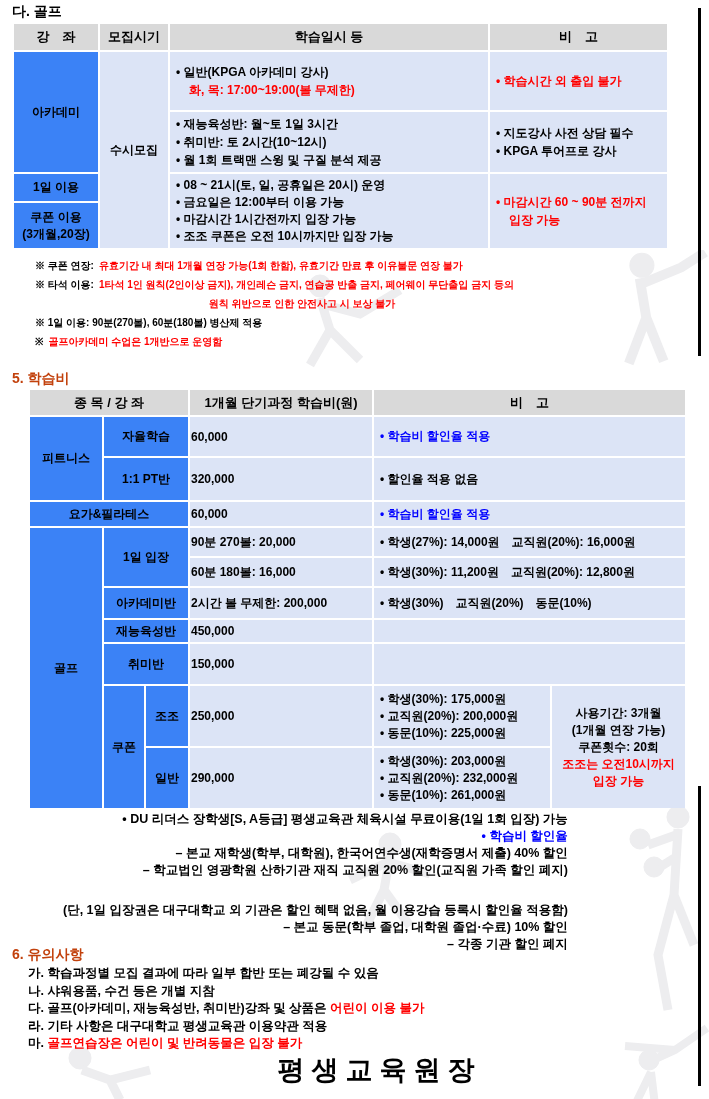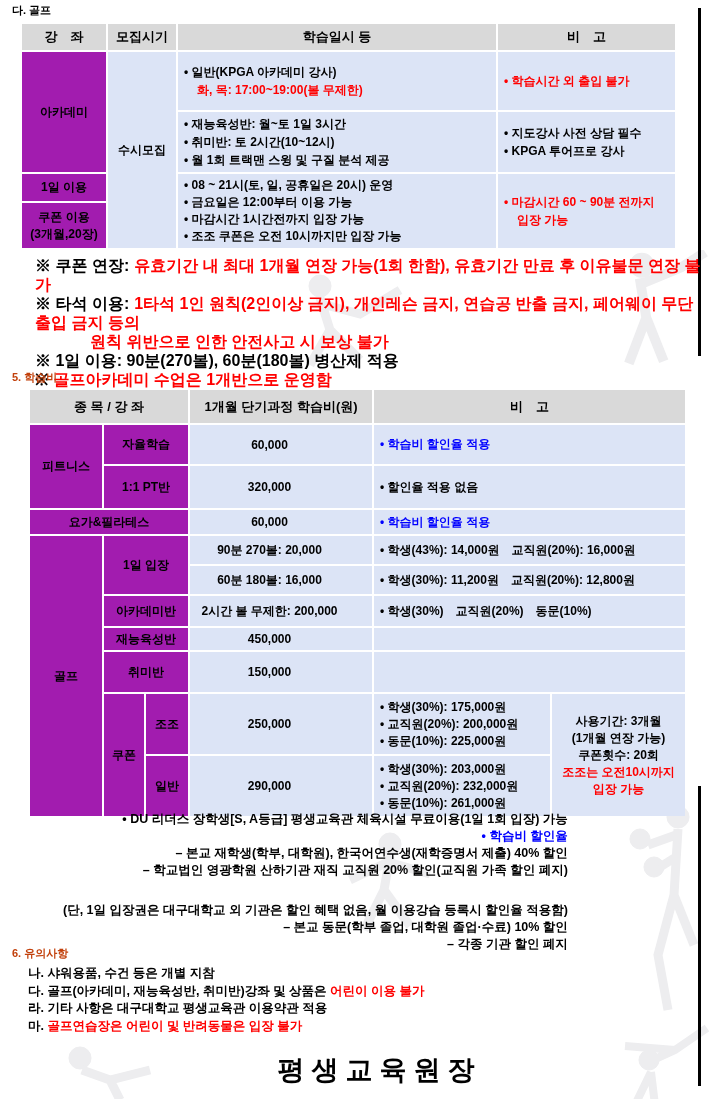--- a/index.html
+++ b/index.html
@@ -2,35 +2,35 @@
 <html><head>
 <meta charset="utf-8">
 <style>
   html,body{margin:0;padding:0;background:#fff;}
   .page{position:relative;width:709px;height:1099px;background:#fff;overflow:hidden;
         font-family:"Liberation Sans",sans-serif;font-weight:700;color:#000;}
   .abs{position:absolute;}
   .red{color:#ff0000;}
   .blue{color:#0000ff;}
   .green{color:#c2410c;}
-  h2{margin:0;font-size:11px;}
+  h2{margin:0;font-size:14px;}
   
   table{border-collapse:separate;border-spacing:2px;table-layout:fixed;}
   th{background:#d9d9d9;font-size:13px;font-weight:700;text-align:center;vertical-align:middle;}
   td{font-size:12px;vertical-align:middle;}
-  .lav{background:#a21caf;text-align:center;}
+  .lav{background:#3b82f6;text-align:center;}
   .blu{background:#dce4f6;}
   .pad{padding:3px 6px;text-align:left;vertical-align:middle;}
-  .fee{text-align:center;padding-right:24px;}
+  .fee{text-align:left;padding-right:24px;}
   .ctr{text-align:center;}
   .ln{line-height:18px;white-space:nowrap;}
   .ln2{line-height:17px;white-space:nowrap;}
   .ind{padding-left:13px;}
   
-  .notes{font-size:16px;line-height:19px;}
+  .notes{font-size:10px;line-height:19px;}
   .notes .lbl{margin-right:5px;}
   
   .benefits{font-size:12.5px;line-height:17px;}
   .benefits .sub{padding-left:17px;}
   .benefits .sub2{padding-left:25px;margin-top:23px;}
   
   .cautions{font-size:12.5px;line-height:17.5px;}
   .footer{font-size:27px;letter-spacing:7px;text-align:center;width:709px;padding-left:50px;box-sizing:border-box;}
   .vline{position:absolute;left:698px;width:3px;background:#000;}
   .bgfig{position:absolute;z-index:0;}
@@ -81,21 +81,21 @@
       </svg>
   </div>
 
   <div class="vline" style="top:8px;height:348px;"></div>
   <div class="vline" style="top:786px;height:300px;"></div>
 
   <div class="content">
 
     <h2 class="abs" style="left:12px;top:3px;">다. 골프</h2>
 
-    <table class="t1 abs" style="left:20px;top:22px;width:657px;">
+    <table class="t1 abs" style="left:12px;top:22px;width:657px;">
       <colgroup>
           <col style="width:84px">
           <col style="width:68px">
           <col style="width:318px">
           <col>
         </colgroup>
       <tbody>
       <tr style="height:26px">
         <th>강　좌</th>
         <th>모집시기</th>
@@ -146,42 +146,42 @@
       </tbody>
     </table>
 
     <div class="notes abs" style="left:35px;top:256px;">
       <div>
         <span class="lbl">※ 쿠폰 연장:</span><span class="red">유효기간 내 최대 1개월 연장 가능(1회 한함), 유효기간 만료 후 이유불문 연장 불가</span>
       </div>
       <div>
         <span class="lbl">※ 타석 이용:</span><span class="red">1타석 1인 원칙(2인이상 금지), 개인레슨 금지, 연습공 반출 금지, 페어웨이 무단출입 금지 등의</span>
       </div>
-      <div style="padding-left:55px;">
+      <div style="padding-left:55px;text-align:center;">
         <span class="red">원칙 위반으로 인한 안전사고 시 보상 불가</span>
       </div>
       <div>※ 1일 이용: 90분(270볼), 60분(180볼) 병산제 적용</div>
       <div>
         <span class="lbl">※</span><span class="red">골프아카데미 수업은 1개반으로 운영함</span>
       </div>
     </div>
 
     <h2 class="abs green" style="left:12px;top:370px;">5. 학습비</h2>
 
     <table class="t2 abs" style="left:28px;top:388px;width:659px;">
       <colgroup>
           <col style="width:72px">
           <col style="width:40px">
           <col style="width:42px">
           <col style="width:182px">
           <col style="width:176px">
           <col>
         </colgroup>
       <tbody>
-      <tr style="height:33px">
+      <tr style="height:25px">
         <th colspan="3">종 목 / 강 좌</th>
         <th>1개월 단기과정 학습비(원)</th>
         <th colspan="2">비　고</th>
       </tr>
       <tr style="height:39px">
         <td class="lav" rowspan="2">피트니스</td>
         <td class="lav" colspan="2">자율학습</td>
         <td class="blu fee">60,000</td>
         <td class="blu pad blue" colspan="2">• 학습비 할인율 적용</td>
       </tr>
@@ -192,21 +192,21 @@
       </tr>
       <tr style="height:24px">
         <td class="lav" colspan="3">요가&amp;필라테스</td>
         <td class="blu fee">60,000</td>
         <td class="blu pad blue" colspan="2">• 학습비 할인율 적용</td>
       </tr>
       <tr style="height:28px">
         <td class="lav" rowspan="7">골프</td>
         <td class="lav" colspan="2" rowspan="2">1일 입장</td>
         <td class="blu fee">90분 270볼: 20,000</td>
-        <td class="blu pad" colspan="2">• 학생(43%): 14,000원　교직원(20%): 16,000원</td>
+        <td class="blu pad" colspan="2">• 학생(27%): 14,000원　교직원(20%): 16,000원</td>
       </tr>
       <tr style="height:28px">
         <td class="blu fee">60분 180볼: 16,000</td>
         <td class="blu pad" colspan="2">• 학생(30%): 11,200원　교직원(20%): 12,800원</td>
       </tr>
       <tr style="height:30px">
         <td class="lav" colspan="2">아카데미반</td>
         <td class="blu fee">2시간 볼 무제한: 200,000</td>
         <td class="blu pad" colspan="2">• 학생(30%)　교직원(20%)　동문(10%)</td>
       </tr>
@@ -254,20 +254,21 @@
       <div class="blue">• 학습비 할인율</div>
       <div class="sub">– 본교 재학생(학부, 대학원), 한국어연수생(재학증명서 제출) 40% 할인</div>
       <div class="sub">– 학교법인 영광학원 산하기관 재직 교직원 20% 할인(교직원 가족 할인 폐지)</div>
       <div class="sub2">(단, 1일 입장권은 대구대학교 외 기관은 할인 혜택 없음, 월 이용강습 등록시 할인율 적용함)</div>
       <div class="sub">– 본교 동문(학부 졸업, 대학원 졸업·수료) 10% 할인</div>
       <div class="sub">– 각종 기관 할인 폐지</div>
     </div>
 
     <h2 class="abs green" style="left:12px;top:946px;">6. 유의사항</h2>
     <div class="cautions abs" style="left:28px;top:965px;">
+      <div>가. 학습과정별 모집 결과에 따라 일부 합반 또는 폐강될 수 있음</div>
       <div>나. 샤워용품, 수건 등은 개별 지참</div>
       <div>
         <span>다. 골프(아카데미, 재능육성반, 취미반)강좌 및 상품은 </span><span class="red">어린이 이용 불가</span>
       </div>
       <div>라. 기타 사항은 대구대학교 평생교육관 이용약관 적용</div>
       <div>
         <span>마. </span><span class="red">골프연습장은 어린이 및 반려동물은 입장 불가</span>
       </div>
     </div>
 

